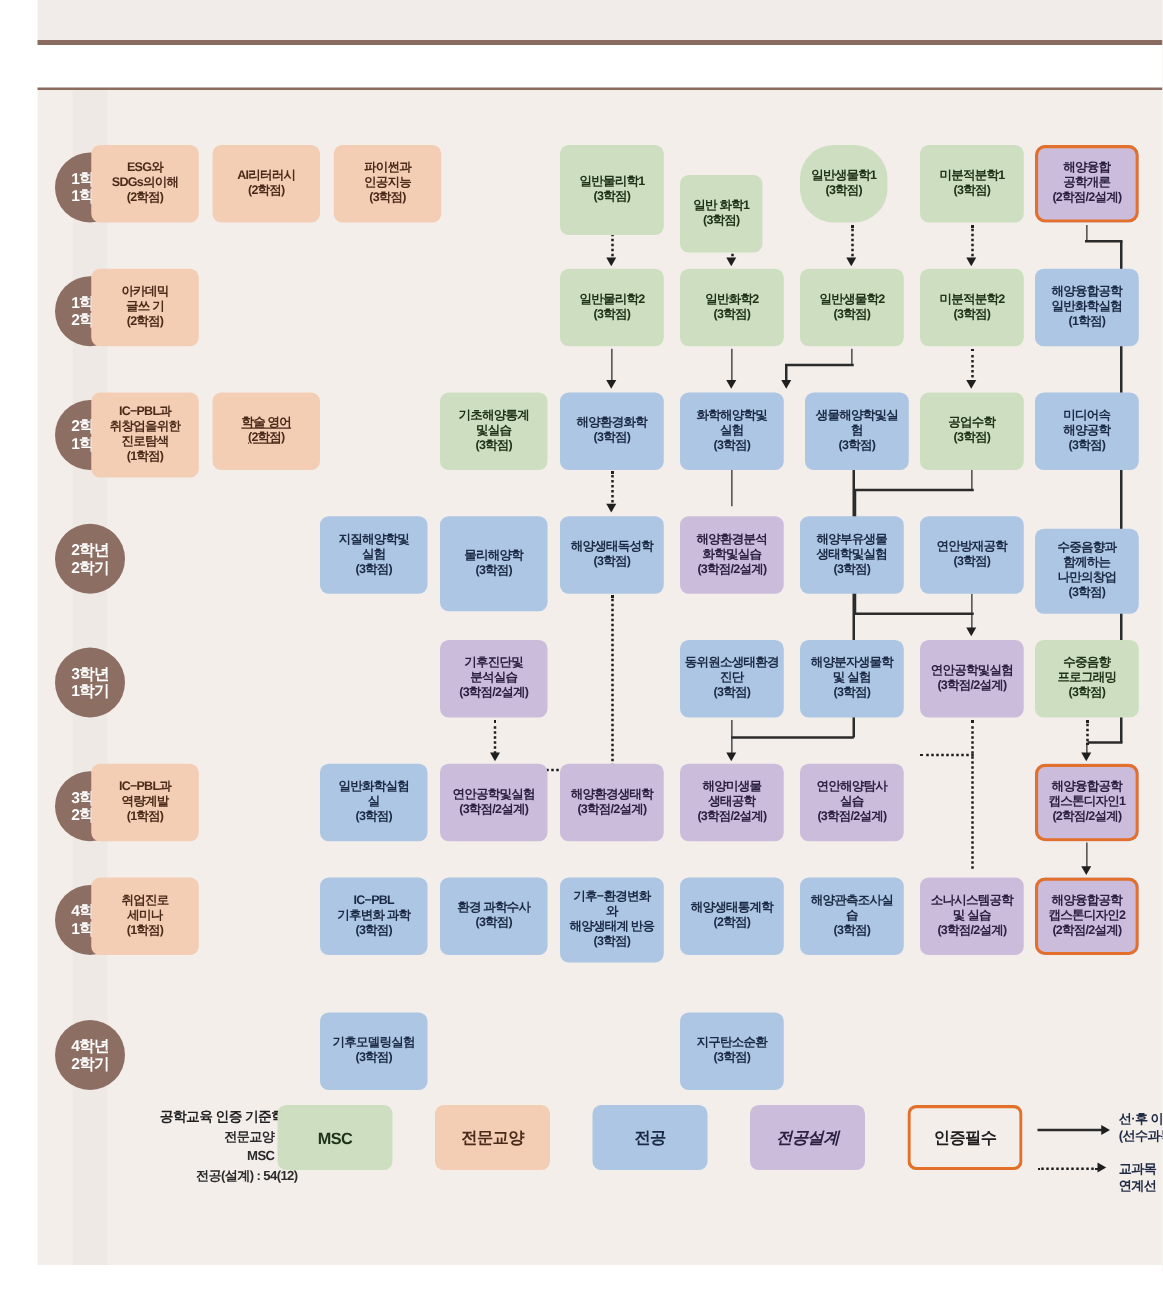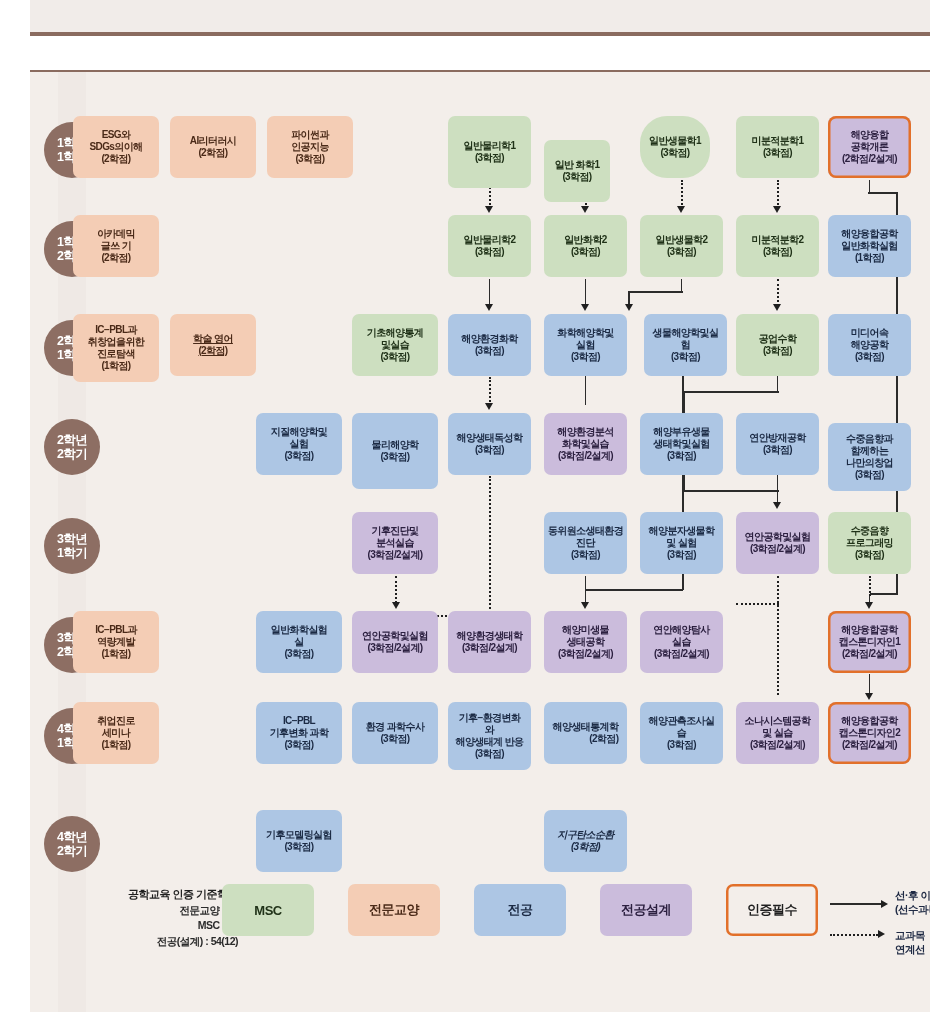--- a/index.html
+++ b/index.html
@@ -320,48 +320,48 @@
 (1학점)</div>
       <div class="box t-major" style="left: 256px; top: 702px; width: 86px; height: 62px;">IC−PBL
 기후변화 과학
 (3학점)</div>
       <div class="box t-major" style="left: 352px; top: 702px; width: 86px; height: 62px;">환경 과학수사
 (3학점)</div>
       <div class="box t-major" style="left: 448px; top: 702px; width: 83px; height: 68px;">기후−환경변화
 와
 해양생태계 반응
 (3학점)</div>
-      <div class="box t-major" style="left: 544px; top: 702px; width: 83px; height: 62px; text-align: right;">해양생태통계학
+      <div class="box t-major" style="left: 544px; top: 702px; width: 83px; height: 62px;">해양생태통계학
 (2학점)</div>
       <div class="box t-major" style="left: 640px; top: 702px; width: 83px; height: 62px;">해양관측조사실
 습
 (3학점)</div>
       <div class="box t-design" style="left: 736px; top: 702px; width: 83px; height: 62px;">소나시스템공학
 및 실습
 (3학점/2설계)</div>
       <div class="box t-design t-cert" style="left: 828px; top: 702px; width: 83px; height: 62px;">해양융합공학
 캡스톤디자인2
 (2학점/2설계)</div>
       <div class="box t-major" style="left: 256px; top: 810px; width: 86px; height: 62px;">기후모델링실험
 (3학점)</div>
-      <div class="box t-major" style="left: 544px; top: 810px; width: 83px; height: 62px; font-style: italic;">지구탄소순환
+      <div class="box t-major" style="left: 544px; top: 810px; width: 83px; height: 62px;">지구탄소순환
 (3학점)</div>
     </div>
 
   <div class="legend-credits">
     <div class="hd">공학교육 인증 기준학점</div>
     <div>전문교양 : 15</div>
     <div>MSC : 27</div>
     <div>전공(설계) : 54(12)</div>
   </div>
   <div id="legend-layer">
       <div class="lgbox t-msc" style="left: 222px; top: 884px;">MSC</div>
       <div class="lgbox t-gyoyang" style="left: 348px; top: 884px;">전문교양</div>
       <div class="lgbox t-major" style="left: 474px; top: 884px;">전공</div>
-      <div class="lgbox t-design" style="left: 600px; top: 884px;">전공설계</div>
+      <div class="lgbox t-design" style="left: 600px; top: 884px; font-style: italic;">전공설계</div>
       <div class="lgbox cert" style="left: 726px; top: 884px;">인증필수</div>
     </div>
 
   <div class="ln lnh" style="left:830px; top:903px; width:52px; height:2px;"></div>
   <div class="arrow-r" style="left:881px; top:899.5px;"></div>
   <div class="lg-text" style="left:895px; top:888px; width:120px;">
     <div>선·후 이수 체계선</div>
     <div>(선수과목 필수 이수)</div>
   </div>
   <div class="dot-h" style="left:830px; top:934px; width:48px;"></div>

